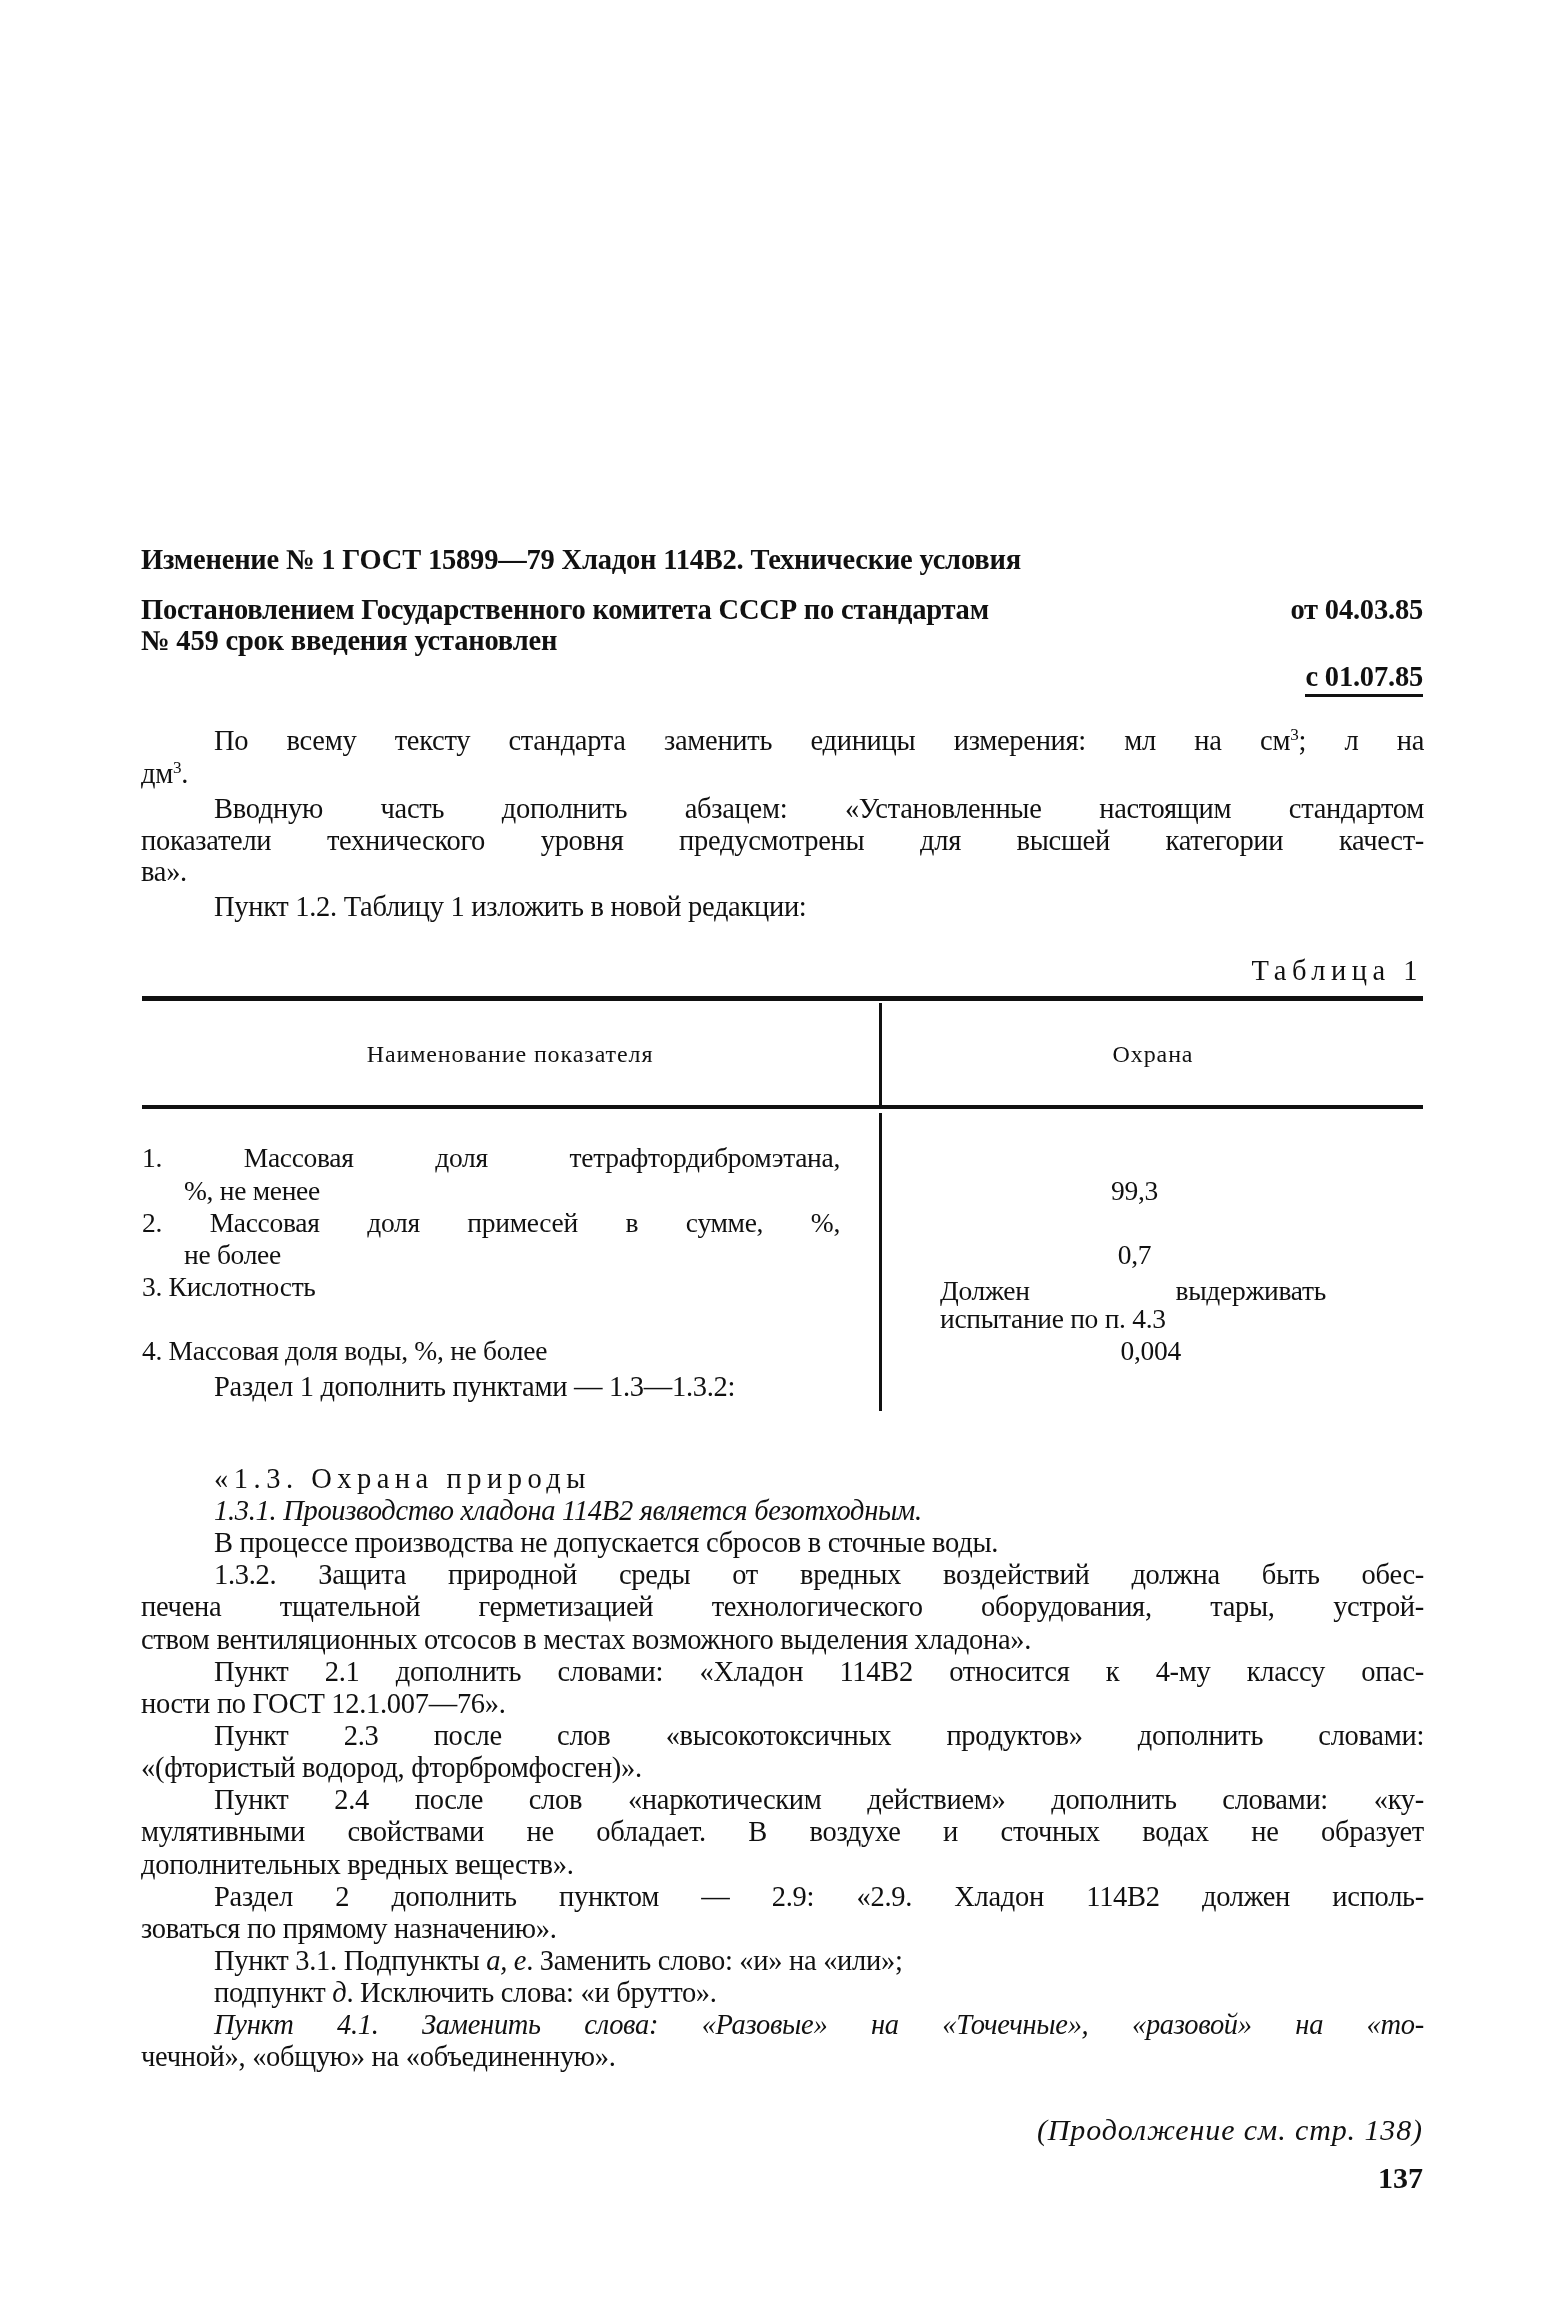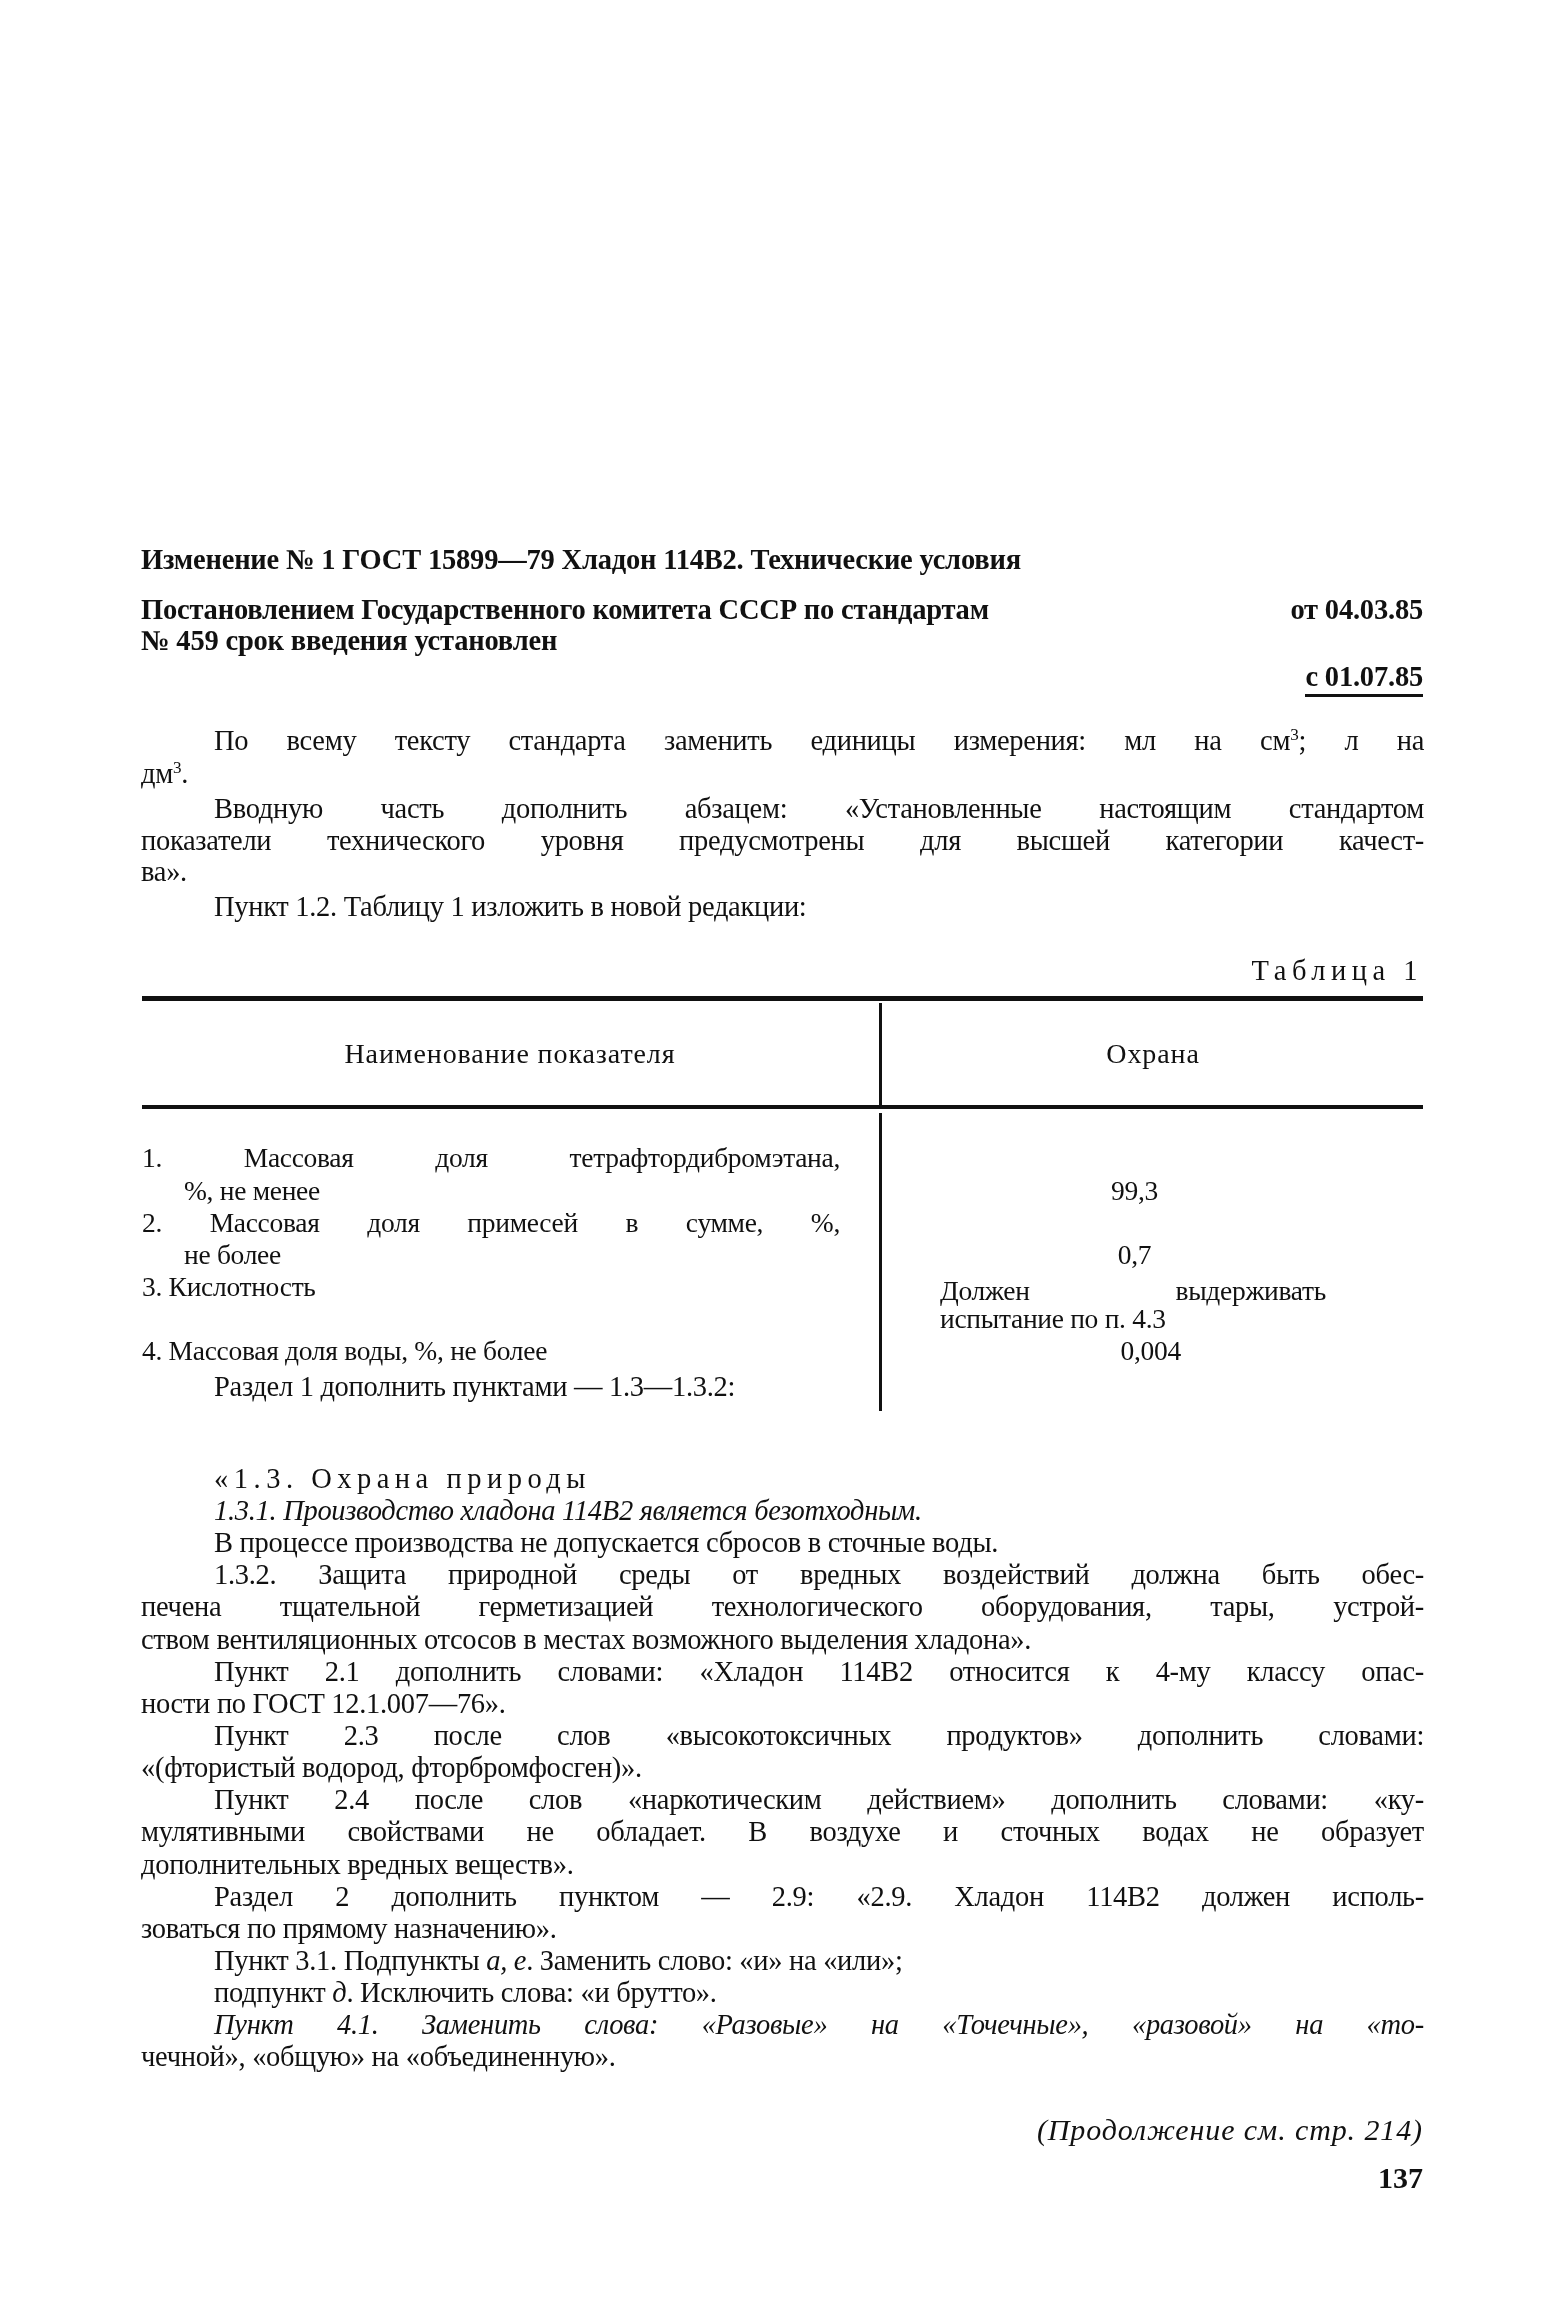--- a/index.html
+++ b/index.html
@@ -7,21 +7,21 @@
          font-family: "Liberation Serif", "DejaVu Serif", serif; color: #111; }
   .abs { position: absolute; }
   .bold { font-weight: bold; }
   .hdr { font-family: "Liberation Serif", serif; font-weight: bold; font-size: 28.5px; line-height: 31px; letter-spacing: -0.2px; }
   .line { position: absolute; left: 141px; width: 1283px; font-size: 28.5px; line-height: 32px; white-space: nowrap; letter-spacing: -0.3px; }
   .jline { position: absolute; left: 141px; width: 1283px; font-size: 28.5px; line-height: 32px; text-align: justify; text-align-last: justify; white-space: normal; letter-spacing: -0.3px; }
   .indent { text-indent: 73px; }
   .spaced { letter-spacing: 5.5px; }
   .rule { position: absolute; background: #111; }
   .cell { position: absolute; font-size: 27.5px; line-height: 32px; white-space: nowrap; letter-spacing: -0.3px; }
-  .small { font-size: 28px; }
+  .small { font-size: 24px; }
   .italic { font-style: italic; }
   sup { font-size: 60%; line-height: 0; }
   .under { border-bottom: 3.7px solid #111; padding-bottom: 1.8px; }
 </style>
 </head>
 <body>
 
 <div class="abs hdr" style="left:141px; top:544px; white-space:nowrap;">Изменение № 1 ГОСТ 15899—79 Хладон 114В2. Технические условия</div>
 <div class="abs hdr" style="left:141px; top:594px; white-space:nowrap;">Постановлением Государственного комитета СССР по стандартам</div>
 <div class="abs hdr" style="right:140px; top:594px; white-space:nowrap;">от 04.03.85</div>
@@ -80,15 +80,15 @@
 <div class="jline indent" style="top:1784px;">Пункт 2.4 после слов «наркотическим действием» дополнить словами: «ку-</div>
 <div class="jline" style="top:1816px;">мулятивными свойствами не обладает. В воздухе и сточных водах не образует</div>
 <div class="line" style="top:1849px;">дополнительных вредных веществ».</div>
 <div class="jline indent" style="top:1881px;">Раздел 2 дополнить пунктом — 2.9: «2.9. Хладон 114В2 должен исполь-</div>
 <div class="line" style="top:1913px;">зоваться по прямому назначению».</div>
 <div class="line indent" style="top:1945px;"><span>Пункт 3.1. Подпункты </span><span class="italic">а, е</span><span>. Заменить слово: «и» на «или»;</span></div>
 <div class="line indent" style="top:1977px;"><span>подпункт </span><span class="italic">д</span><span>. Исключить слова: «и брутто».</span></div>
 <div class="jline indent" style="top:2009px;font-style:italic;">Пункт 4.1. Заменить слова: «Разовые» на «Точечные», «разовой» на «то-</div>
 <div class="line" style="top:2041px;">чечной», «общую» на «объединенную».</div>
 
-<div class="abs italic" style="right:140px; top:2112px; font-size:30px; line-height:35px; white-space:nowrap; letter-spacing:0.9px;">(Продолжение см. стр. 214)</div>
+<div class="abs italic" style="right:140px; top:2112px; font-size:30px; line-height:35px; white-space:nowrap; letter-spacing:0.9px;">(Продолжение см. стр. 138)</div>
 <div class="abs bold" style="right:140px; top:2160px; font-size:30px; line-height:35px; white-space:nowrap;">137</div>
 
 
 </body></html>

